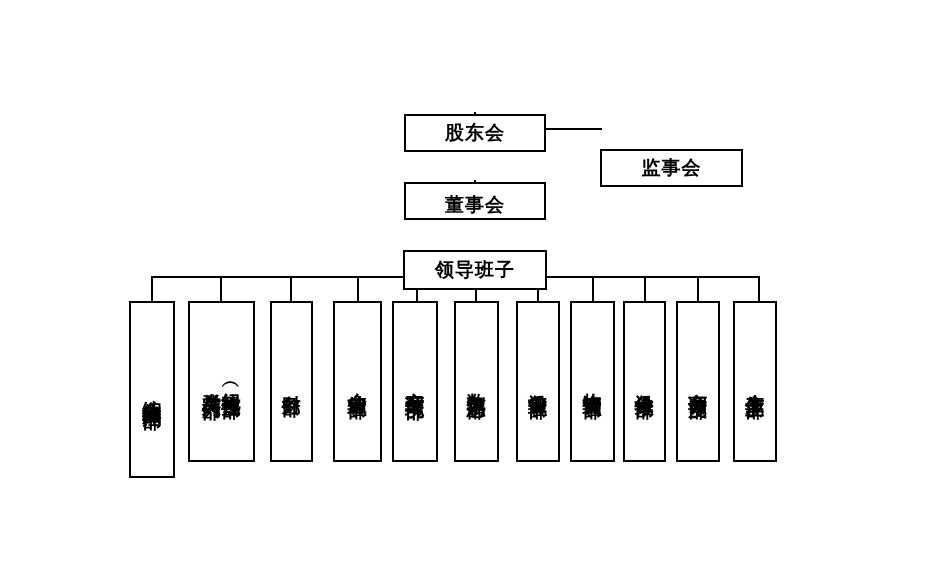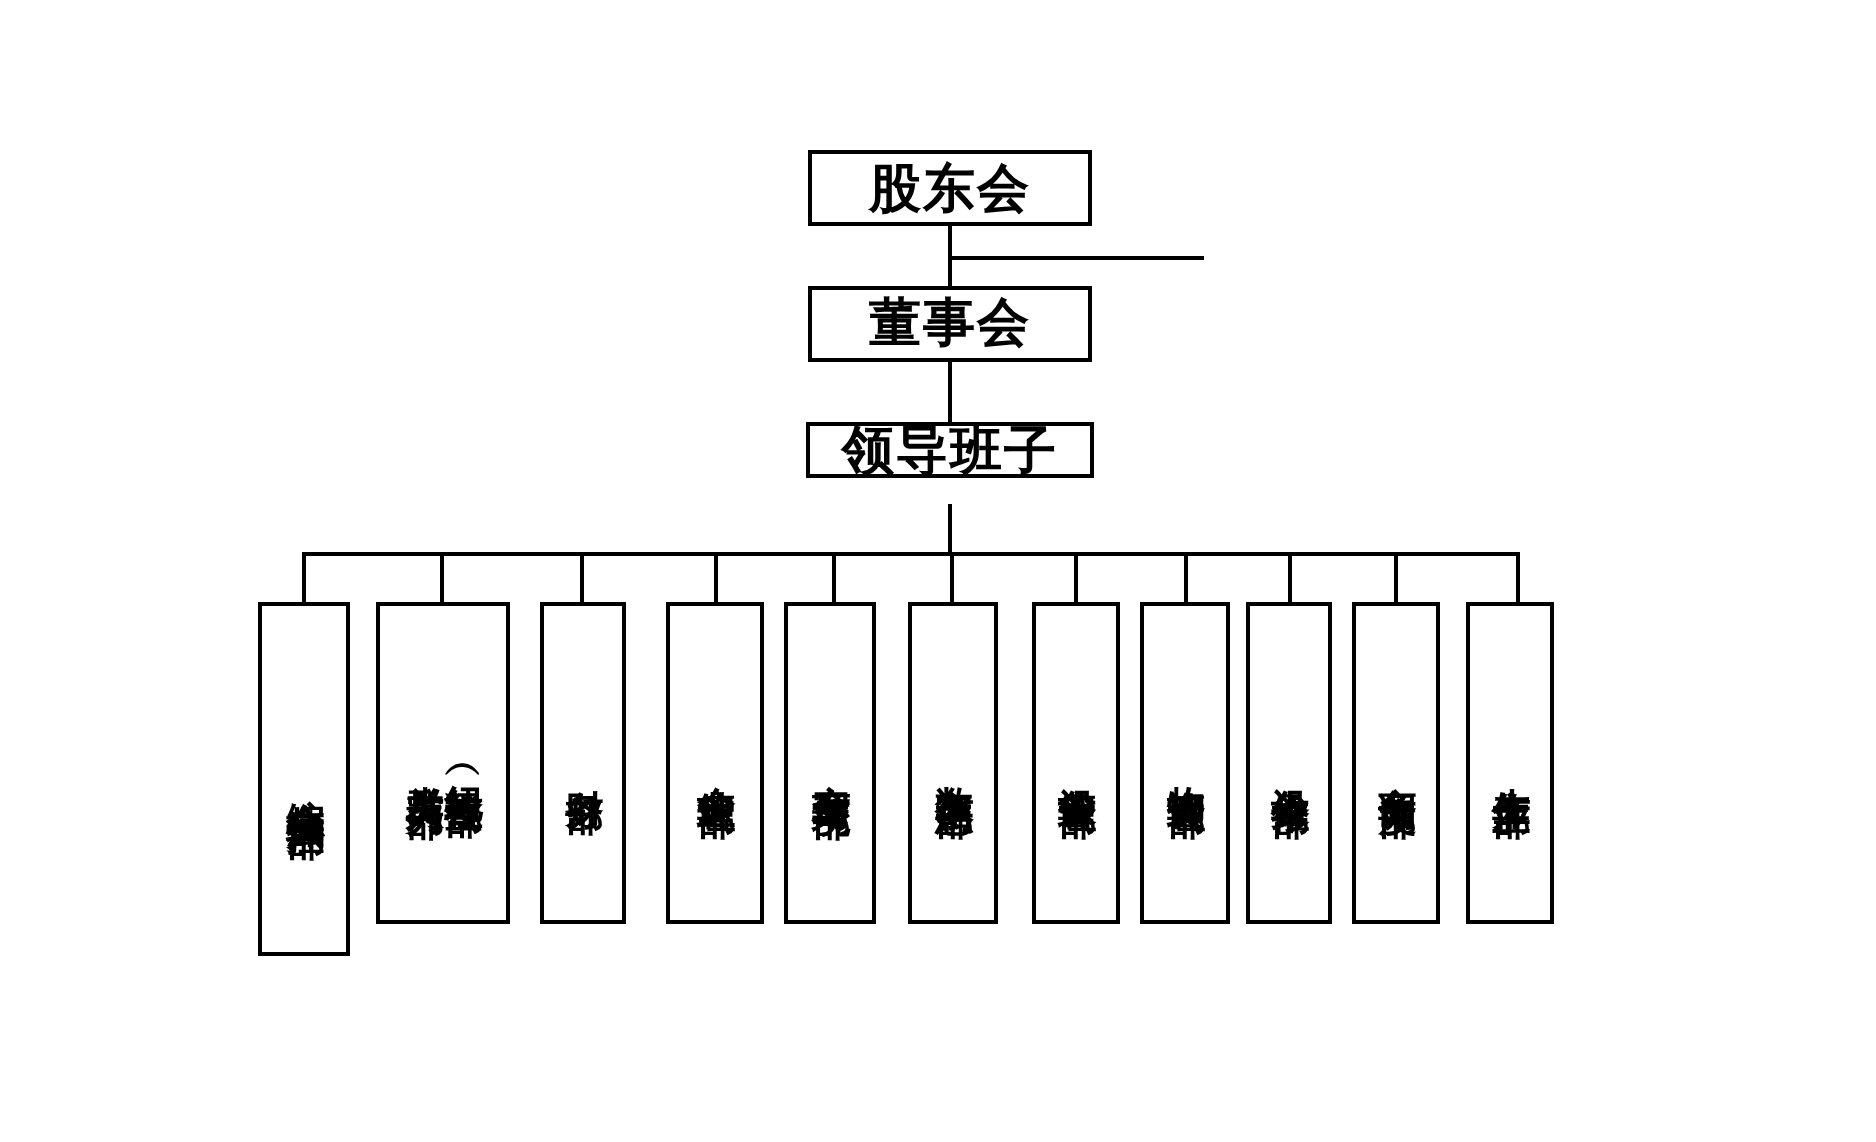--- a/index.html
+++ b/index.html
@@ -25,22 +25,23 @@
     display: flex;
     align-items: center;
     justify-content: center;
     color: #000000;
     font-weight: bold;
     z-index: 2;
   }
 
   
   .top-node {
-    font-size: 26px;
+    font-size: 19px;
     letter-spacing: 1px;
+    margin-top: 39px;
   }
 
   
   .dept-box {
     position: absolute;
     box-sizing: border-box;
     border: 2px solid #000000;
     background: #ffffff;
     display: flex;
     flex-direction: row-reverse;
@@ -75,26 +76,29 @@
 </style>
 </head>
 <body>
 
 <div id="chart-canvas">
 
   <div class="node-box top-node" style="left:404px; top:75px; width:142px; height:38px;">
     <span>股东会</span>
   </div>
 
+  <div class="node-box top-node" style="left:600px; top:110px; width:143px; height:38px;">
+    <span>监事会</span>
+  </div>
 
   <div class="node-box top-node" style="left:404px; top:143px; width:142px; height:38px;align-items:flex-end;">
     <span>董事会</span>
   </div>
 
-  <div class="node-box top-node" style="left:403px; top:211px; width:144px; height:28px;">
+  <div class="node-box top-node" style="left:403px; top:211px; width:144px; height:40px;">
     <span>领导班子</span>
   </div>
 
   <div class="vline" style="left:474px; top:112px; height:33px;"></div>
 
   <div class="hline" style="left:474px; top:128px; width:128px;"></div>
 
   <div class="vline" style="left:474px; top:180px; height:33px;"></div>
 
   <div class="vline" style="left:474px; top:252px; height:26px;"></div>

